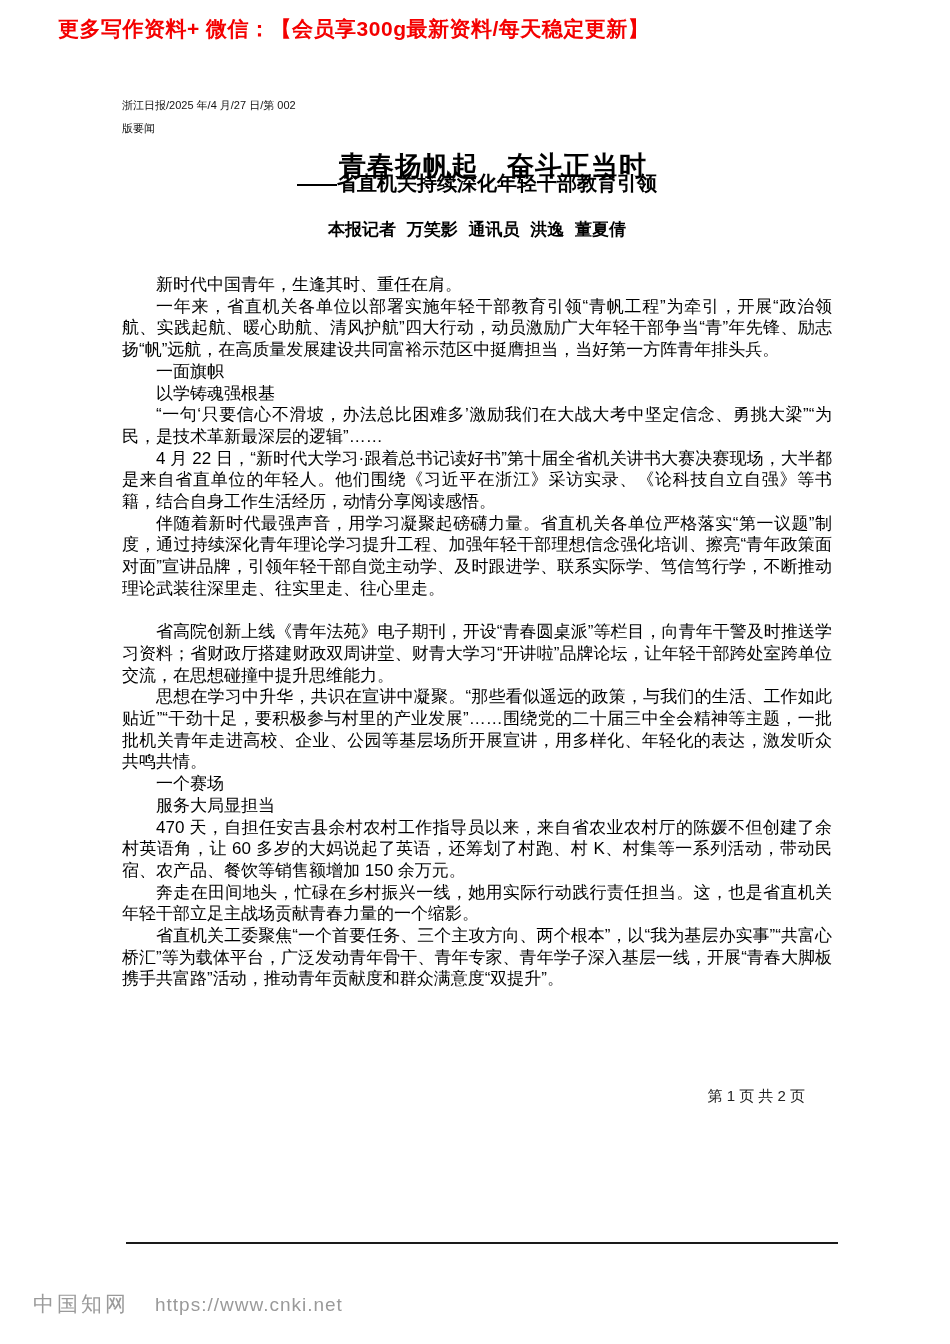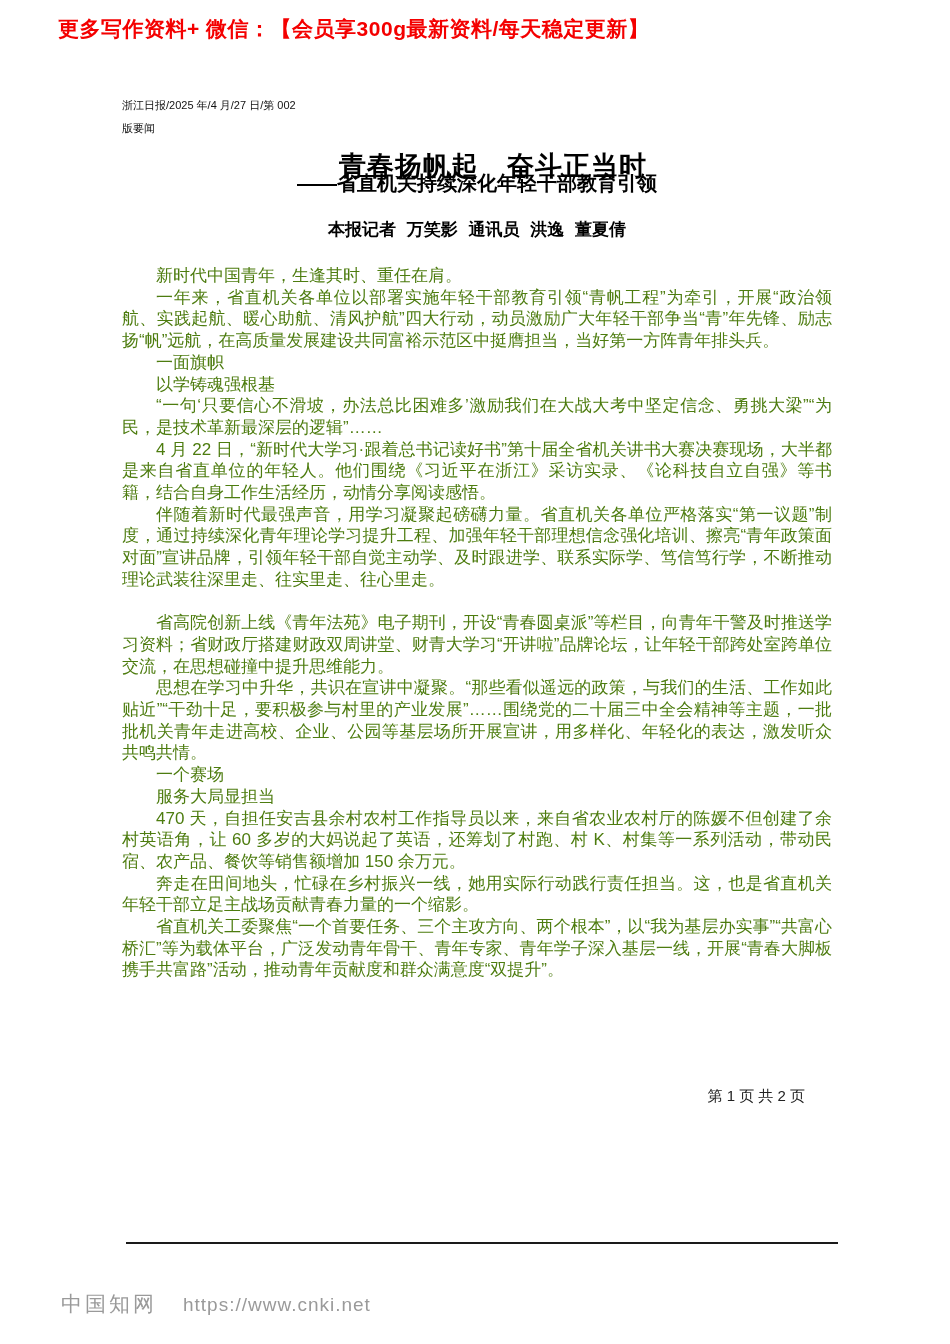--- a/index.html
+++ b/index.html
@@ -54,25 +54,25 @@
     left: 122px; top: 218px; width: 710px;
     text-align: center;
     font-size: 17px;
     font-weight: bold;
     word-spacing: 6px;
     color: #000;
   }
 
   .article-body {
     position: absolute;
-    left: 122px; top: 265px; width: 710px;
+    left: 122px; top: 274px; width: 710px;
     font-size: 17px;
     line-height: 21.7px;
     text-align: justify;
-    color: #4d7c0f;
+    color: #000000;
   }
   .article-body p {
     margin: 0;
     text-indent: 2em;
   }
   .blank-line { height: 21.7px; }
 
   .pagenum {
     position: absolute;
     left: 122px; top: 1087px; width: 710px;
@@ -91,21 +91,20 @@
   }
 
   .watermark {
     position: absolute;
     left: 33px; top: 1290px;
     display: flex;
     align-items: baseline;
     gap: 26px;
     color: #9a9a9a;
     white-space: nowrap;
-    margin-left: 28px;
   }
   .watermark .site {
     font-family: "Liberation Serif", serif;
     font-size: 21px;
     letter-spacing: 3px;
   }
   .watermark .url {
     font-family: Liberation Sans, sans-serif;
     font-size: 19px;
     letter-spacing: 1px;

